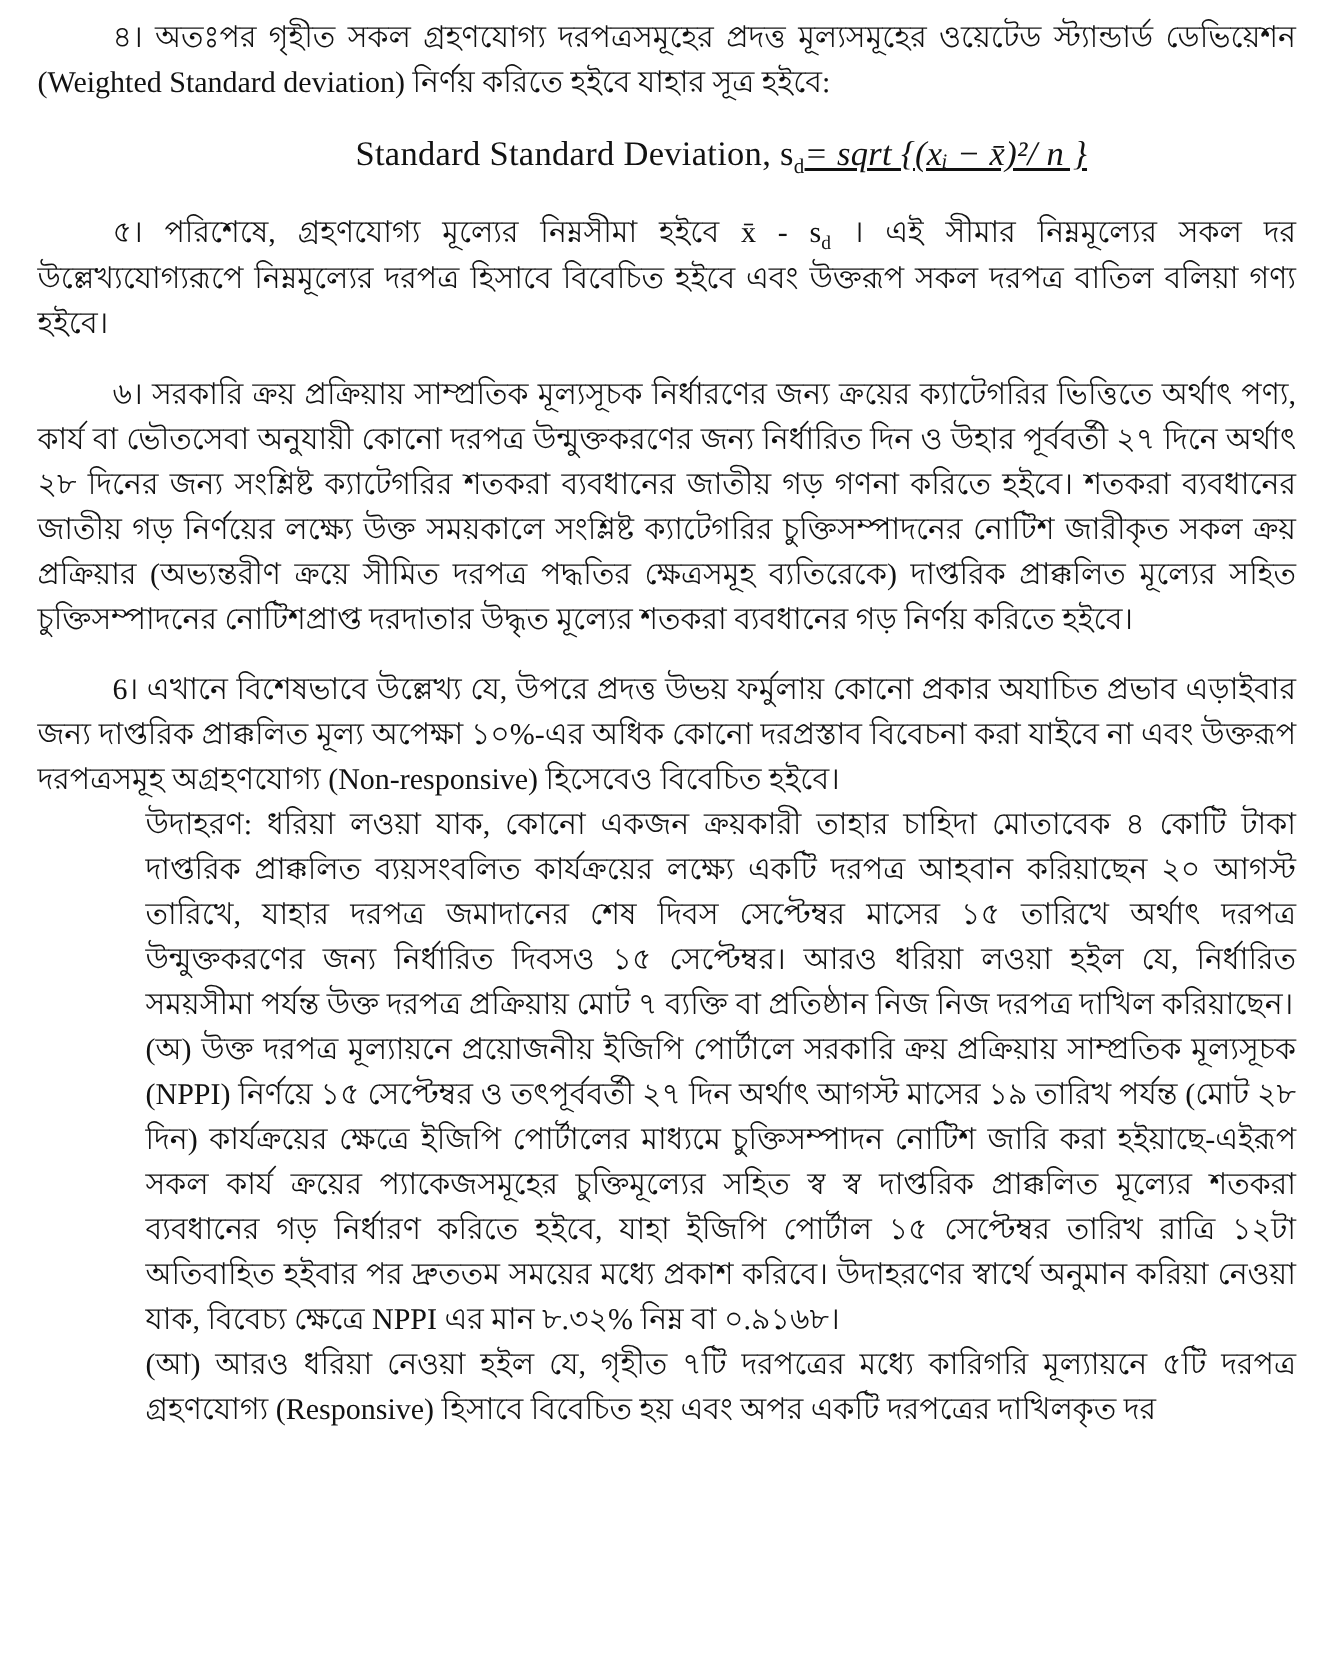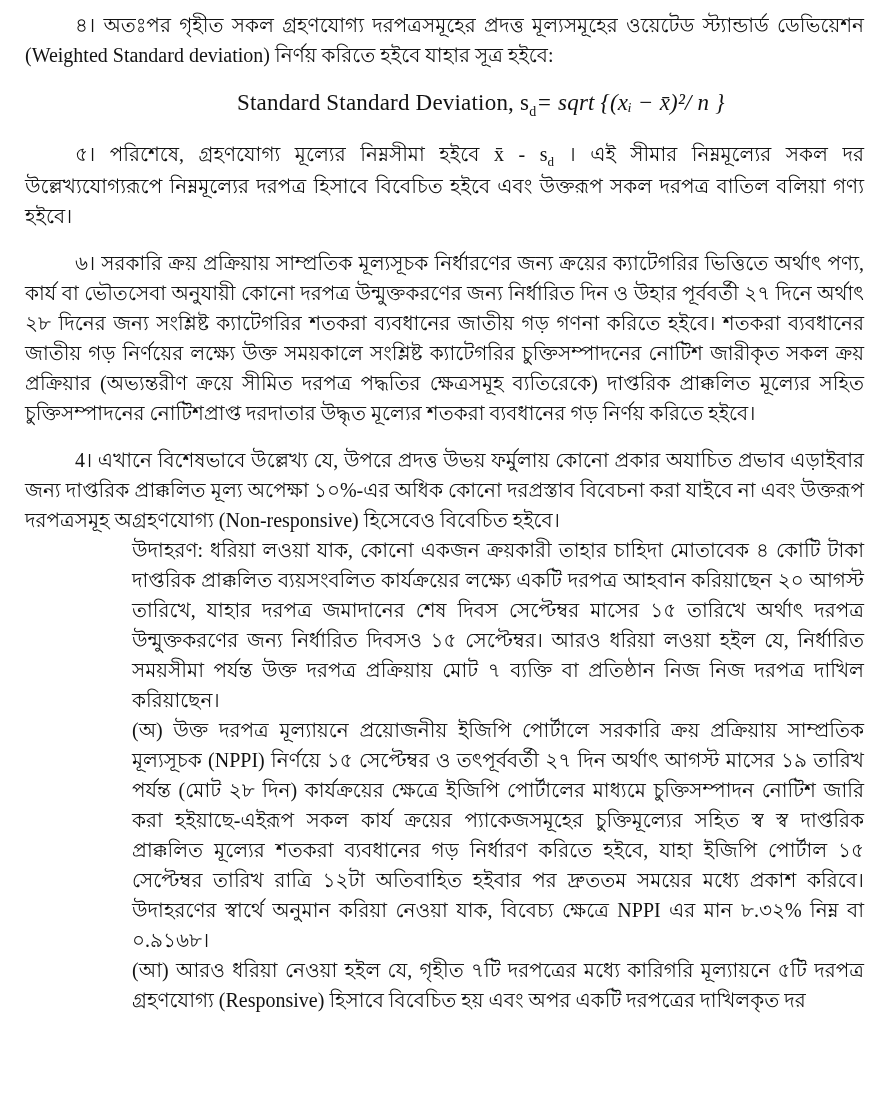--- a/index.html
+++ b/index.html
@@ -33,30 +33,31 @@
     margin: 16px 0 14px 212px;
     font-size: 23px;
     letter-spacing: 0.2px;
     white-space: nowrap;
   }
   .formula-line sub {
     font-size: 14px;
   }
   .math-x {
     font-style: italic;
+    text-decoration: underline;
   }
   .eq-note {
     margin: 10px 70px 0 143px;
     text-align: left;
   }
   .para sub {
     font-size: 13px;
   }
   .example-block {
-    margin: 0 0 0 107px;
+    margin: 0 0 0 72px;
   }
   .example-block p {
     margin: 0;
     text-align: justify;
     text-indent: 0;
   }
 </style>
 </head>
 <body>
 
@@ -68,21 +69,21 @@
     <span>Standard Standard Deviation, s</span><sub>d</sub><span class="math-x">= sqrt {(xᵢ − x̄)²/ n }</span>
   </div>
 
 
   <p class="para mt">
     <span>৫। পরিশেষে, গ্রহণযোগ্য মূল্যের নিম্নসীমা হইবে x̄ - s</span><sub>d</sub><span> । এই সীমার নিম্নমূল্যের সকল দর উল্লেখ্যযোগ্যরূপে নিম্নমূল্যের দরপত্র হিসাবে বিবেচিত হইবে এবং উক্তরূপ সকল দরপত্র বাতিল বলিয়া গণ্য হইবে।</span>
   </p>
 
   <p class="para mt">৬। সরকারি ক্রয় প্রক্রিয়ায় সাম্প্রতিক মূল্যসূচক নির্ধারণের জন্য ক্রয়ের ক্যাটেগরির ভিত্তিতে অর্থাৎ পণ্য, কার্য বা ভৌতসেবা অনুযায়ী কোনো দরপত্র উন্মুক্তকরণের জন্য নির্ধারিত দিন ও উহার পূর্ববর্তী ২৭ দিনে অর্থাৎ ২৮ দিনের জন্য সংশ্লিষ্ট ক্যাটেগরির শতকরা ব্যবধানের জাতীয় গড় গণনা করিতে হইবে। শতকরা ব্যবধানের জাতীয় গড় নির্ণয়ের লক্ষ্যে উক্ত সময়কালে সংশ্লিষ্ট ক্যাটেগরির চুক্তিসম্পাদনের নোটিশ জারীকৃত সকল ক্রয় প্রক্রিয়ার (অভ্যন্তরীণ ক্রয়ে সীমিত দরপত্র পদ্ধতির ক্ষেত্রসমূহ ব্যতিরেকে) দাপ্তরিক প্রাক্কলিত মূল্যের সহিত চুক্তিসম্পাদনের নোটিশপ্রাপ্ত দরদাতার উদ্ধৃত মূল্যের শতকরা ব্যবধানের গড় নির্ণয় করিতে হইবে।</p>
 
-  <p class="para mt">4। এখানে বিশেষভাবে উল্লেখ্য যে, উপরে প্রদত্ত উভয় ফর্মুলায় কোনো প্রকার অযাচিত প্রভাব এড়াইবার জন্য দাপ্তরিক প্রাক্কলিত মূল্য অপেক্ষা ১০%-এর অধিক কোনো দরপ্রস্তাব বিবেচনা করা যাইবে না এবং উক্তরূপ দরপত্রসমূহ অগ্রহণযোগ্য (Non-responsive) হিসেবেও বিবেচিত হইবে।</p>
+  <p class="para mt">6। এখানে বিশেষভাবে উল্লেখ্য যে, উপরে প্রদত্ত উভয় ফর্মুলায় কোনো প্রকার অযাচিত প্রভাব এড়াইবার জন্য দাপ্তরিক প্রাক্কলিত মূল্য অপেক্ষা ১০%-এর অধিক কোনো দরপ্রস্তাব বিবেচনা করা যাইবে না এবং উক্তরূপ দরপত্রসমূহ অগ্রহণযোগ্য (Non-responsive) হিসেবেও বিবেচিত হইবে।</p>
 
   <div class="example-block">
     <p>উদাহরণ: ধরিয়া লওয়া যাক, কোনো একজন ক্রয়কারী তাহার চাহিদা মোতাবেক ৪ কোটি টাকা দাপ্তরিক প্রাক্কলিত ব্যয়সংবলিত কার্যক্রয়ের লক্ষ্যে একটি দরপত্র আহবান করিয়াছেন ২০ আগস্ট তারিখে, যাহার দরপত্র জমাদানের শেষ দিবস সেপ্টেম্বর মাসের ১৫ তারিখে অর্থাৎ দরপত্র উন্মুক্তকরণের জন্য নির্ধারিত দিবসও ১৫ সেপ্টেম্বর। আরও ধরিয়া লওয়া হইল যে, নির্ধারিত সময়সীমা পর্যন্ত উক্ত দরপত্র প্রক্রিয়ায় মোট ৭ ব্যক্তি বা প্রতিষ্ঠান নিজ নিজ দরপত্র দাখিল করিয়াছেন।</p>
     <p>(অ) উক্ত দরপত্র মূল্যায়নে প্রয়োজনীয় ইজিপি পোর্টালে সরকারি ক্রয় প্রক্রিয়ায় সাম্প্রতিক মূল্যসূচক (NPPI) নির্ণয়ে ১৫ সেপ্টেম্বর ও তৎপূর্ববর্তী ২৭ দিন অর্থাৎ আগস্ট মাসের ১৯ তারিখ পর্যন্ত (মোট ২৮ দিন) কার্যক্রয়ের ক্ষেত্রে ইজিপি পোর্টালের মাধ্যমে চুক্তিসম্পাদন নোটিশ জারি করা হইয়াছে-এইরূপ সকল কার্য ক্রয়ের প্যাকেজসমূহের চুক্তিমূল্যের সহিত স্ব স্ব দাপ্তরিক প্রাক্কলিত মূল্যের শতকরা ব্যবধানের গড় নির্ধারণ করিতে হইবে, যাহা ইজিপি পোর্টাল ১৫ সেপ্টেম্বর তারিখ রাত্রি ১২টা অতিবাহিত হইবার পর দ্রুততম সময়ের মধ্যে প্রকাশ করিবে। উদাহরণের স্বার্থে অনুমান করিয়া নেওয়া যাক, বিবেচ্য ক্ষেত্রে NPPI এর মান ৮.৩২% নিম্ন বা ০.৯১৬৮।</p>
     <p>(আ) আরও ধরিয়া নেওয়া হইল যে, গৃহীত ৭টি দরপত্রের মধ্যে কারিগরি মূল্যায়নে ৫টি দরপত্র গ্রহণযোগ্য (Responsive) হিসাবে বিবেচিত হয় এবং অপর একটি দরপত্রের দাখিলকৃত দর</p>
   </div>
 
 </div>
 
 </body></html>

